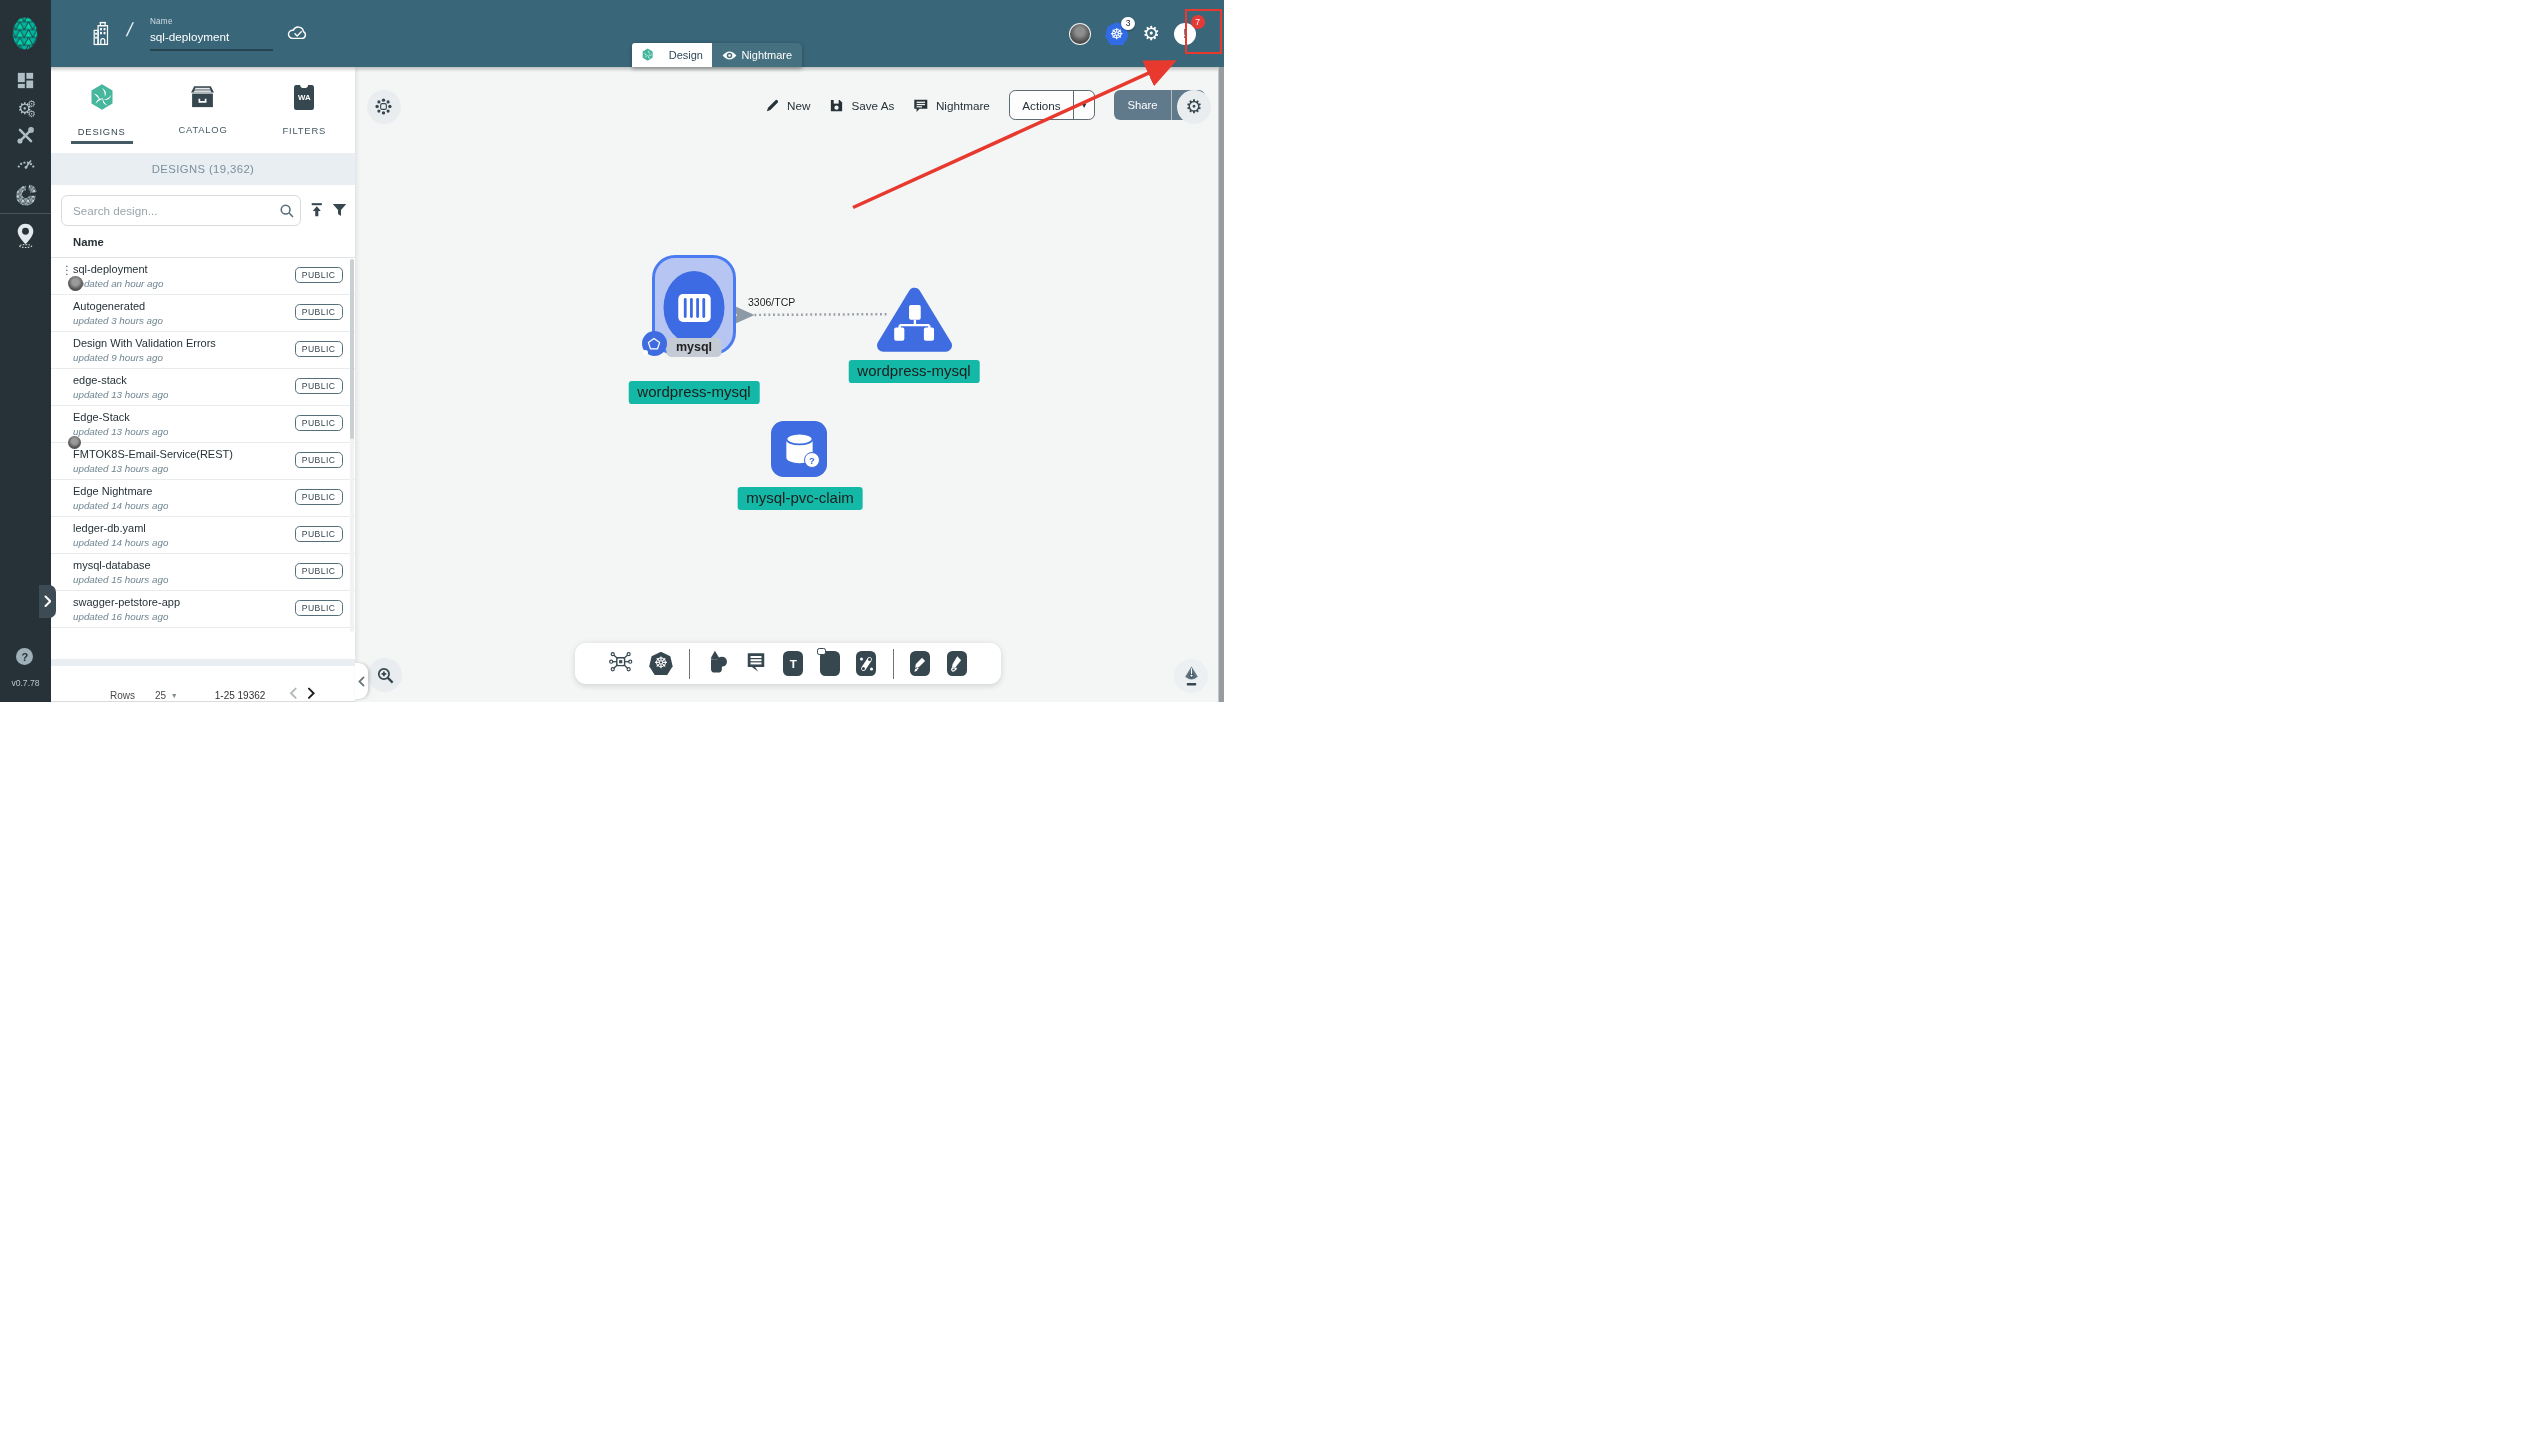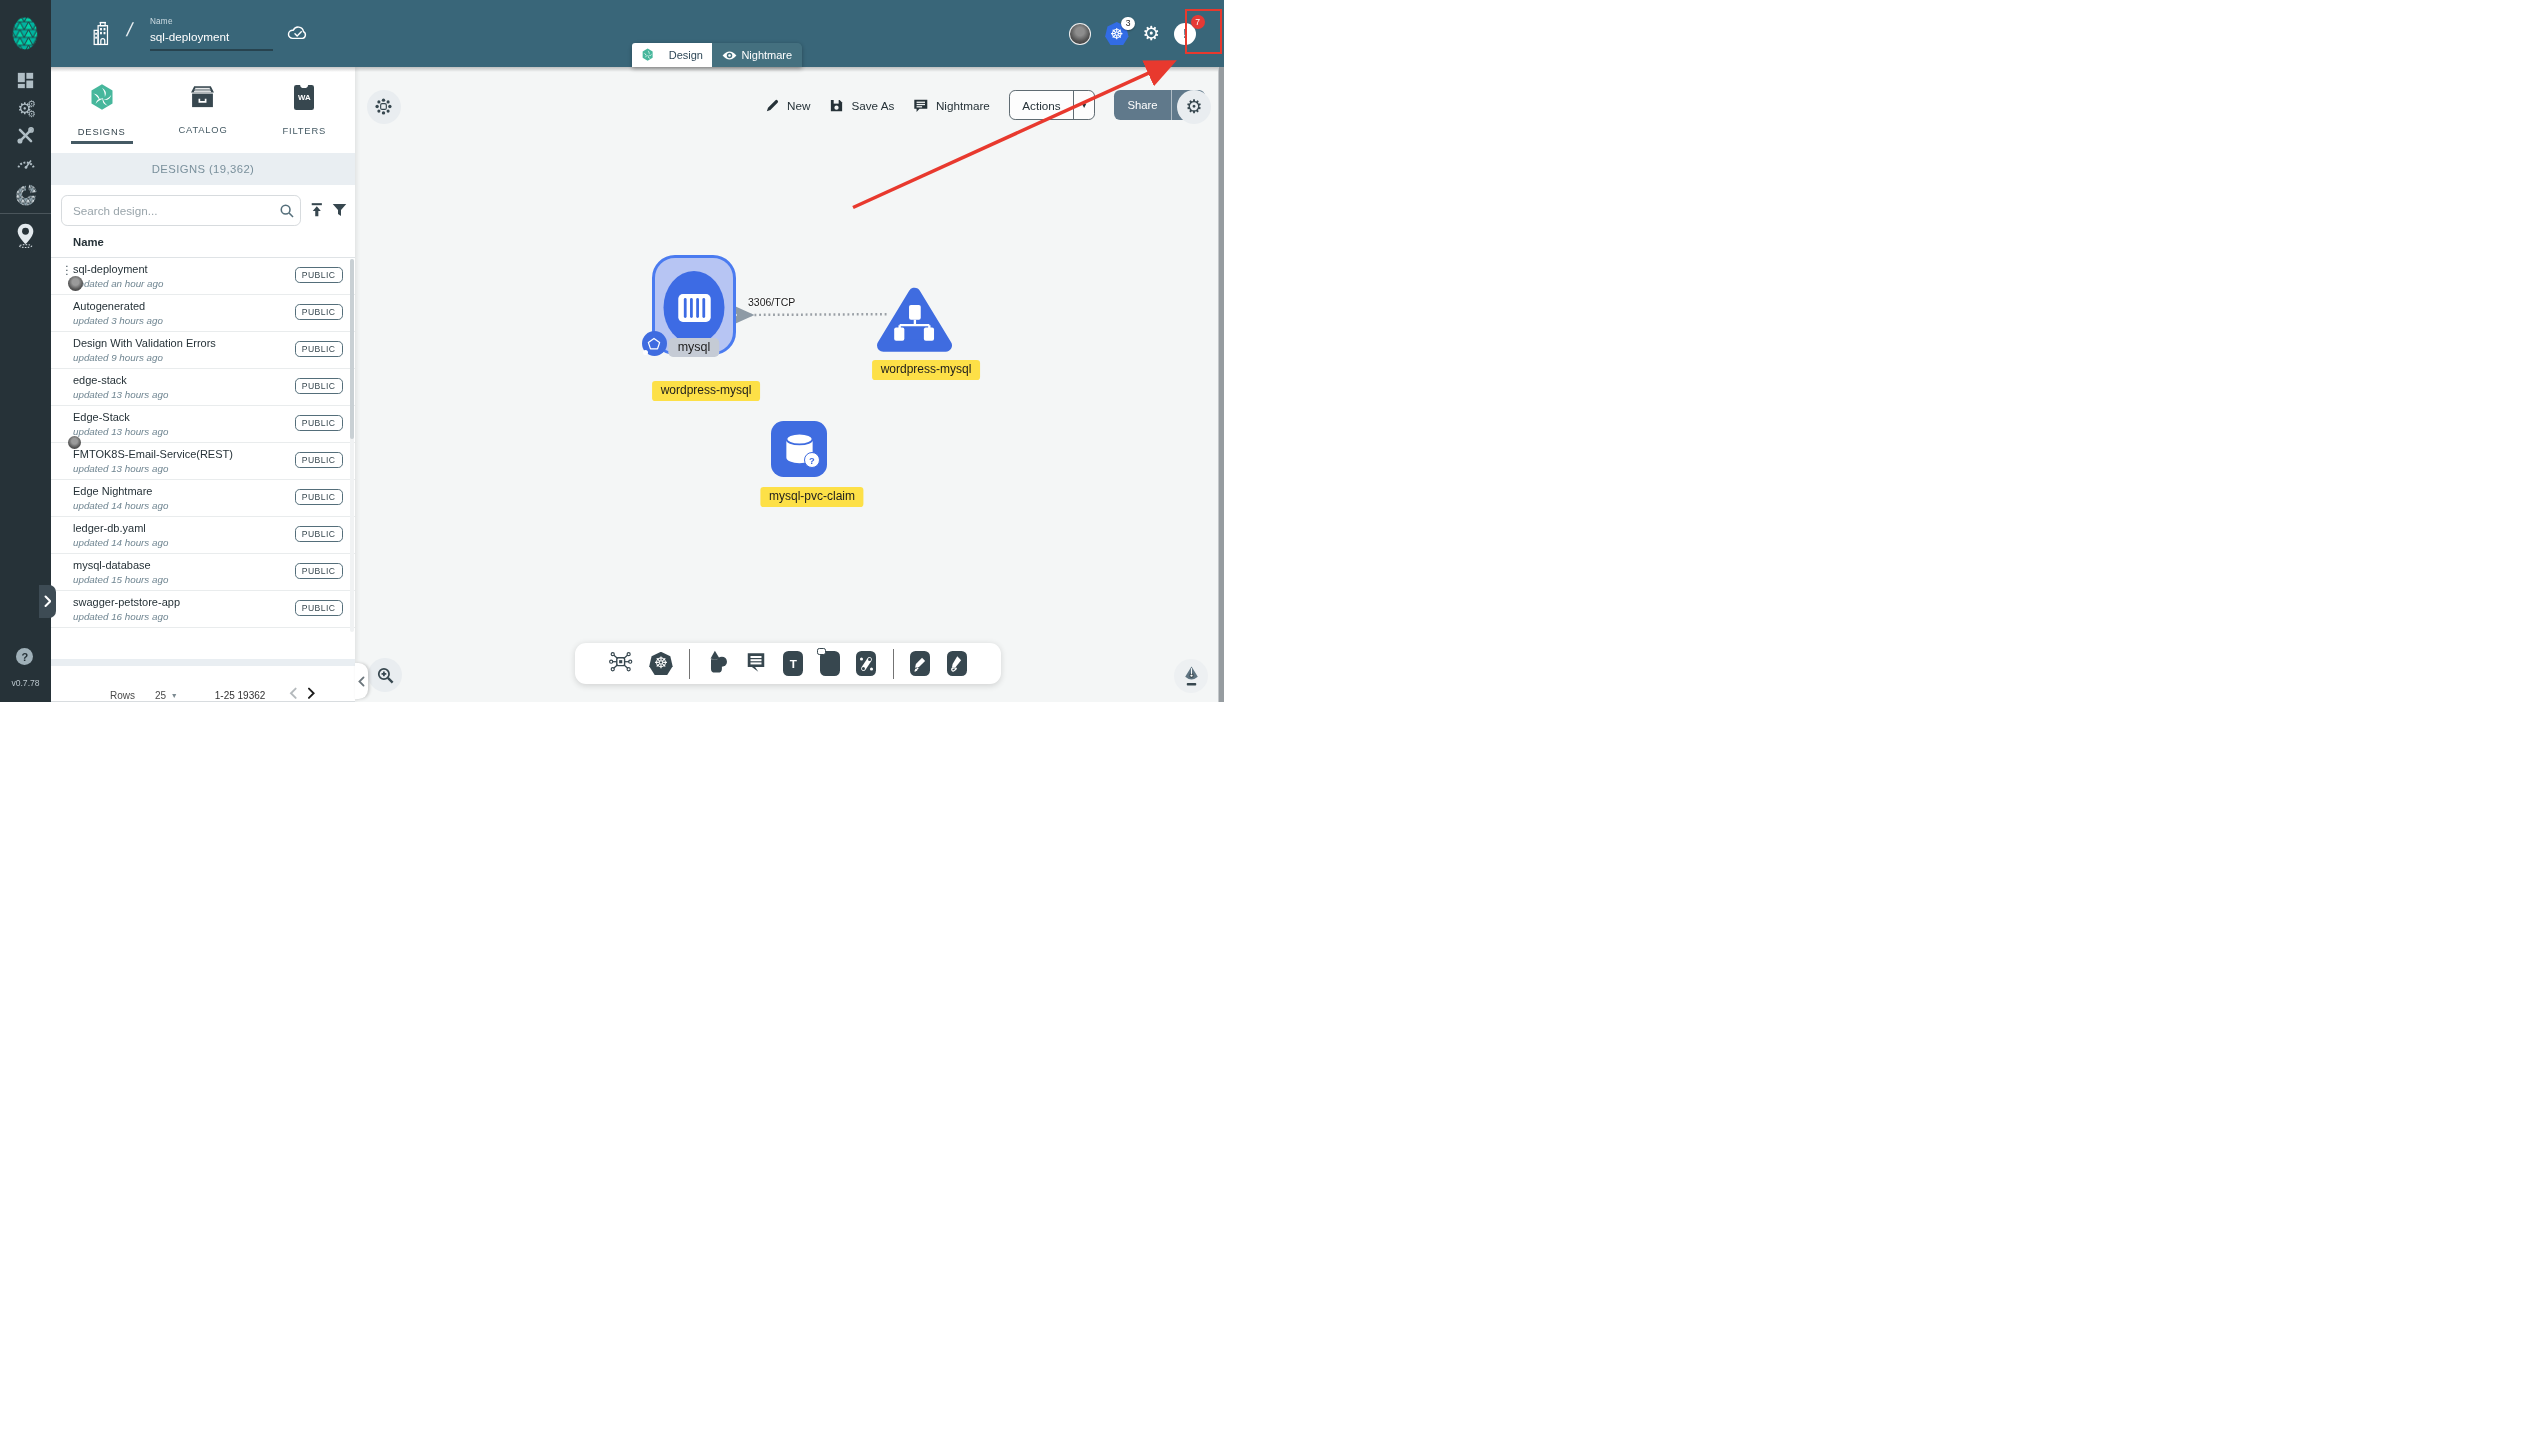--- a/index.html
+++ b/index.html
@@ -108,30 +108,30 @@
   .actions-btn { display:flex; height:30px; border:1.2px solid #5f6b72; border-radius:6.2px; background:#fdfdfd; overflow:hidden; }
   .actions-main { padding:0 12.5px; display:flex; align-items:center; font-size:11.7px; color:#263238; }
   .actions-caret { width:21px; border-left:1.2px solid #5f6b72; display:flex; align-items:center; justify-content:center; font-size:7.8px; color:#263238; }
   .share-btn { display:flex; height:30px; border-radius:6.2px; background:#60798b; overflow:hidden; color:#fff; }
   .share-main { padding:0 13.3px; display:flex; align-items:center; font-size:11.3px; }
   .share-link { width:34px; border-left:0.8px solid rgba(255,255,255,.5); display:flex; align-items:center; justify-content:center; }
   .cv-gear { position:absolute; left:822px; top:22.6px; width:34px; height:34px; border-radius:50%; background:#e9edf0;
     display:flex; align-items:center; justify-content:center; color:#37474f; font-size:19px; }
 
   
-  .dep-node { position:absolute; left:297px; top:188px; width:84px; height:100px; border:3.9px solid #4a7bf0; border-radius:23px; background:#b7c5f3; }
+  .dep-node { position:absolute; left:297px; top:188px; width:84px; height:100px; border:3.9px solid #4a7bf0; border-radius:23px; background:#b7c5f3;font-weight:bold; }
   .dep-ellipse { position:absolute; left:50%; transform:translateX(-50%); top:13.3px; width:61px; height:73px; border-radius:50%; background:#3d6be4;
     display:flex; align-items:center; justify-content:center; }
   .dep-chip { position:absolute; left:50%; transform:translateX(-50%); top:80px; background:#c5cbd5; border-radius:4.7px; padding:1.6px 9.4px 3.1px;
     font-size:12.5px; color:#222; }
   .dep-badge { position:absolute; left:-13.3px; top:73px; width:25px; height:25px; border-radius:50%; background:#3f6ce0;
     display:flex; align-items:center; justify-content:center; }
   .dep-badge::after { content:""; position:absolute; left:0.8px; bottom:0.8px; width:5.5px; height:5.5px; border-radius:50%; background:#fff; }
-  .node-label { position:absolute; transform:translateX(-50%); background:#fde047; border-radius:3.1px; padding:2.3px 8.6px 3.9px;
-    font-size:12px; color:#1d1d1d; white-space:nowrap;margin-left:12px; }
+  .node-label { position:absolute; transform:translateX(-50%); background:#14b8a6; border-radius:3.1px; padding:2.3px 8.6px 3.9px;
+    font-size:15px; color:#1d1d1d; white-space:nowrap; }
   .tri-node { position:absolute; left:522px; top:219px; }
   .pvc-node { position:absolute; left:416px; top:354px; width:56px; height:56px; border-radius:12.5px; background:#3f6ce0;
     display:flex; align-items:center; justify-content:center; }
   .pvc-q { position:absolute; right:7px; bottom:8.6px; width:16.4px; height:16.4px; border-radius:50%; background:#fff; border:1.6px solid #3f6ce0;
     color:#3f6ce0; font-size:9.4px; font-weight:700; display:flex; align-items:center; justify-content:center; }
   .edge-label { position:absolute; left:393px; top:229px; font-size:10.5px; color:#1b1b1b;
     text-shadow:0 0 2.3px #fff,0 0 2.3px #fff,0 0 2.3px #fff,0 0 2.3px #fff; }
   .edge-svg { position:absolute; left:379px; top:234px; }
 
   

